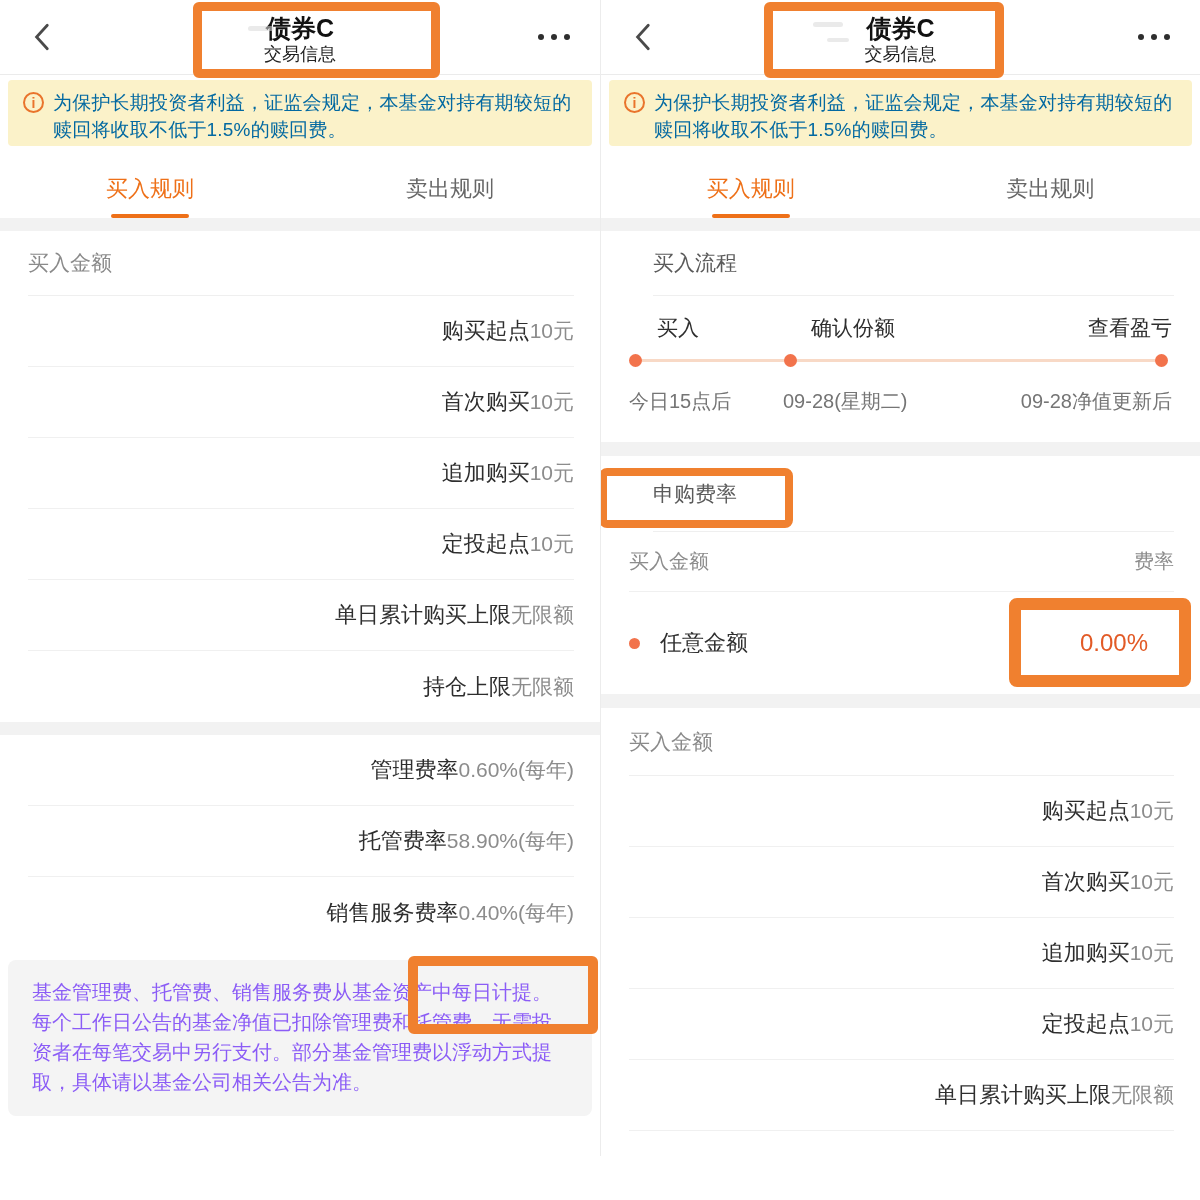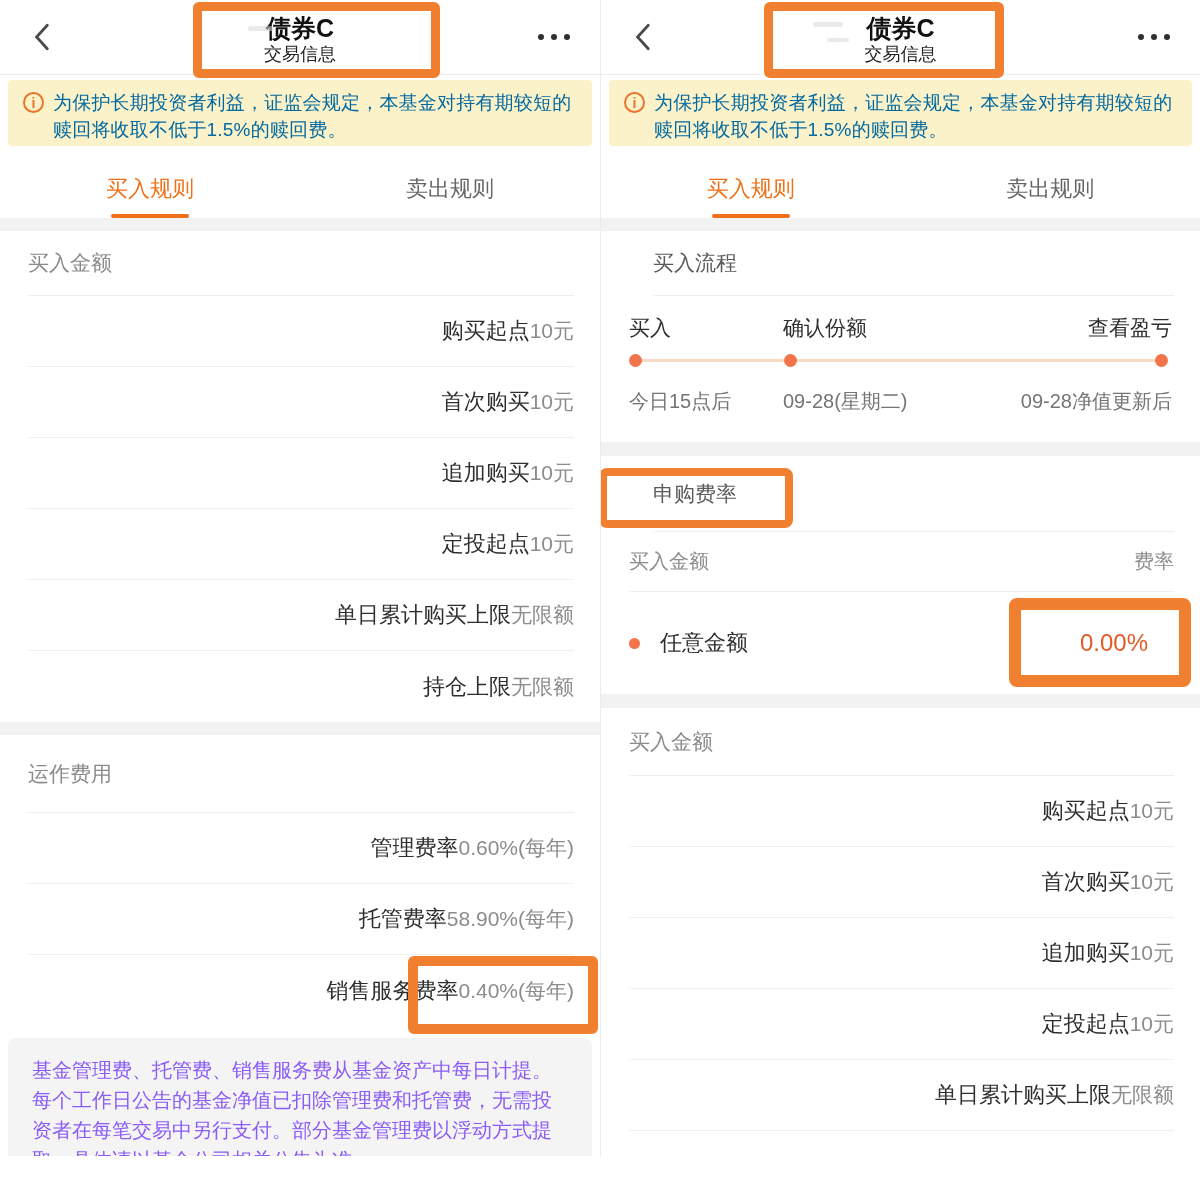--- a/index.html
+++ b/index.html
@@ -50,21 +50,21 @@
   .row:last-child{border-bottom:none;}
   .row .lab{font-size:22px;color:#2e2e2e;}
   .row .val{font-size:21px;color:#8c8c8c;}
 
   
   .note{margin:12px 8px 0 8px;background:#f4f4f4;border-radius:8px;padding:17px 22px 19px 24px;}
   .note p{margin:0;font-size:20px;line-height:30px;color:#8b5cf6;}
 
   
   .timeline{position:relative;height:146px;}
-  .tl-lab{position:absolute;top:18px;font-size:21px;color:#2e2e2e;}
+  .tl-lab{position:absolute;top:18px;font-size:21px;color:#2e2e2e;margin-left:28px;}
   .tl-line{position:absolute;top:63px;left:36px;right:40px;height:3px;background:#f8d9c6;}
   .tl-dot{position:absolute;top:58px;width:13px;height:13px;border-radius:50%;background:#f2734c;}
   .tl-date{position:absolute;top:92px;font-size:20px;color:#757575;}
 
   
   .cols{height:60px;display:flex;align-items:center;justify-content:space-between;border-bottom:1px solid #f0f0f0;}
   .cols span{font-size:20px;color:#8c8c8c;}
   .feerow{height:102px;display:flex;align-items:center;justify-content:space-between;}
   .feerow .left{display:flex;align-items:center;}
   .feerow .dot{width:11px;height:11px;border-radius:50%;background:#f2734c;margin-right:20px;}
@@ -141,21 +141,20 @@
         </div>
       <div class="row">
           <span class="lab">持仓上限</span>
           <span class="val">无限额</span>
         </div>
     </div>
 
     <div class="strip"></div>
 
     <div class="inset">
-      <div class="sec-h tall bordered">运作费用</div>
       <div class="row">
           <span class="lab">管理费率</span>
           <span class="val">0.60%(每年)</span>
         </div>
       <div class="row">
           <span class="lab">托管费率</span>
           <span class="val">58.90%(每年)</span>
         </div>
       <div class="row">
           <span class="lab">销售服务费率</span>

